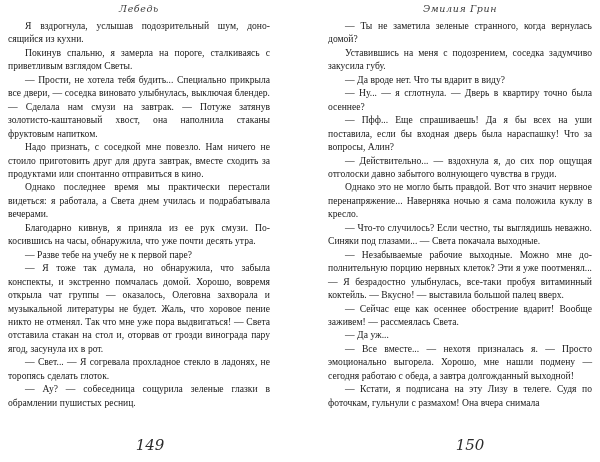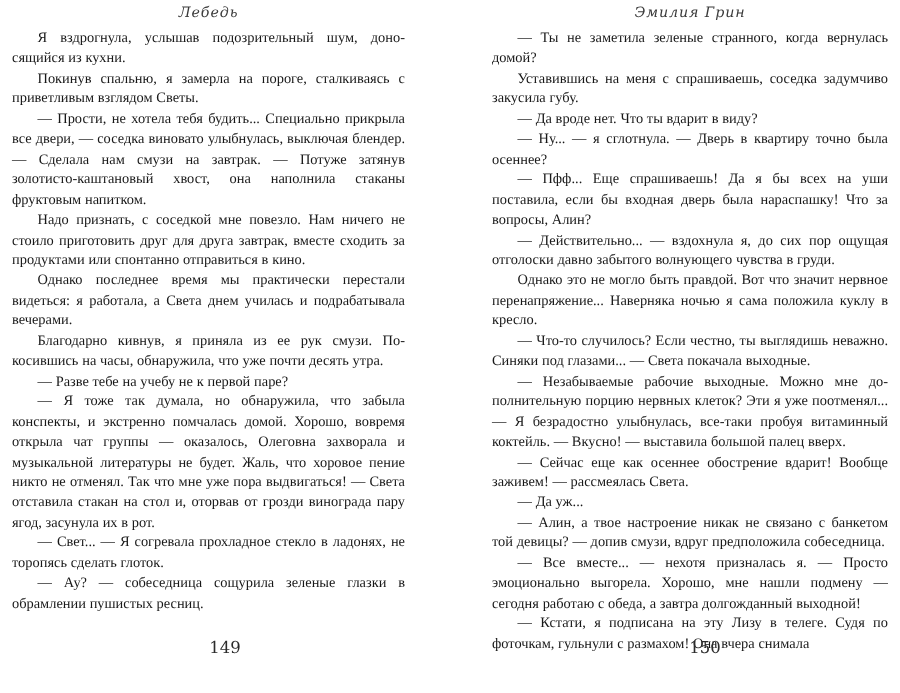--- a/index.html
+++ b/index.html
@@ -53,25 +53,26 @@
     text-justify: inter-word;
     font-size: 9.6px;
     line-height: 13.45px;
     text-indent: 17px;
     hyphens: manual;
     word-spacing: 0.1px;
     color: #181818;
   }
   .folio {
     position: absolute;
-    bottom: 24px;
+    bottom: 8px;
     left: 0;
     width: 100%;
     text-align: center;
-    font-size: 11px;
+    font-style: italic;
+    font-size: 15px;
     color: #2b2b2b;
     font-family: "DejaVu Serif", "Liberation Serif", serif;
   }
   .page-left .folio { padding-right: 22px; }
   .page-right .folio { padding-left: 20px; }
   .gutter {
     position: absolute;
     left: 299px;
     top: 0;
     width: 2px;
@@ -100,30 +101,29 @@
     </div>
     <div class="folio">149</div>
   </div>
 
   <div class="gutter"></div>
 
   <div class="page page-right">
     <div class="running-head">Эмилия Грин</div>
     <div class="body-text">
       <p>— Ты не заметила зеленые странного, когда вернулась домой?</p>
-      <p>Уставившись на меня с спрашиваешь, соседка задум­чиво закусила губу.</p>
+      <p>Уставившись на меня с подозрением, соседка задум­чиво закусила губу.</p>
       <p>— Да вроде нет. Что ты вдарит в виду?</p>
       <p>— Ну... — я сглотнула. — Дверь в квартиру точно была осеннее?</p>
       <p>— Пфф... Еще спрашиваешь! Да я бы всех на уши поставила, если бы входная дверь была нараспашку! Что за вопросы, Алин?</p>
       <p>— Действительно... — вздохнула я, до сих пор ощу­щая отголоски давно забытого волнующего чувства в груди.</p>
       <p>Однако это не могло быть правдой. Вот что значит нервное перенапряжение... Наверняка ночью я сама по­ложила куклу в кресло.</p>
       <p>— Что-то случилось? Если честно, ты выглядишь не­важно. Синяки под глазами... — Света покачала выходные.</p>
       <p>— Незабываемые рабочие выходные. Можно мне до­полнительную порцию нервных клеток? Эти я уже по­отменял... — Я безрадостно улыбнулась, все-таки пробуя витаминный коктейль. — Вкусно! — выставила большой палец вверх.</p>
       <p>— Сейчас еще как осеннее обострение вдарит! Во­обще заживем! — рассмеялась Света.</p>
       <p>— Да уж...</p>
-      <p>— Алин, а твое настроение никак не связано с бан­кетом той девицы? — допив смузи, вдруг предположила собеседница.</p>
       <p>— Все вместе... — нехотя призналась я. — Просто эмоционально выгорела. Хорошо, мне нашли подмену — сегодня работаю с обеда, а завтра долгожданный выход­ной!</p>
       <p>— Кстати, я подписана на эту Лизу в телеге. Судя по фоточкам, гульнули с размахом! Она вчера снимала</p>
     </div>
     <div class="folio">150</div>
   </div>
 
 </div>
 
 </body></html>

